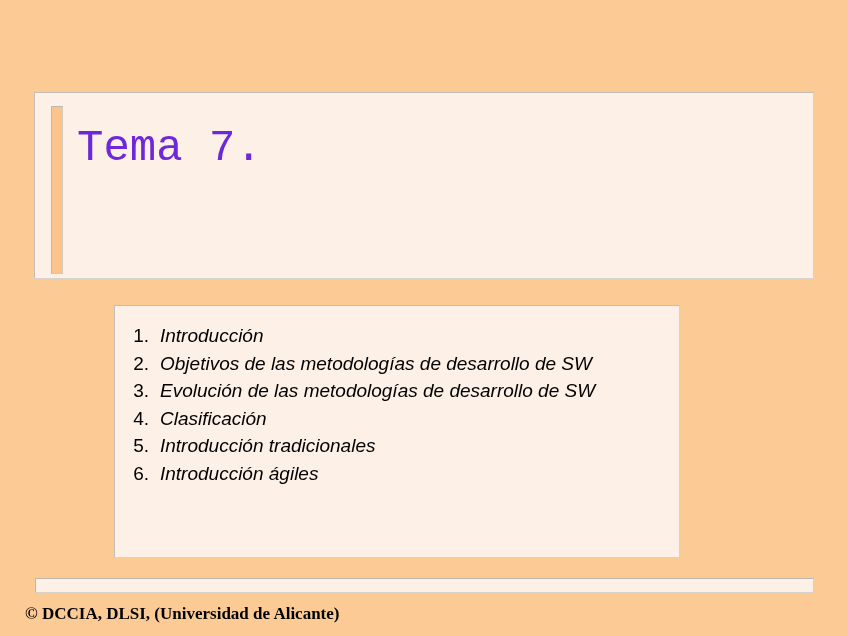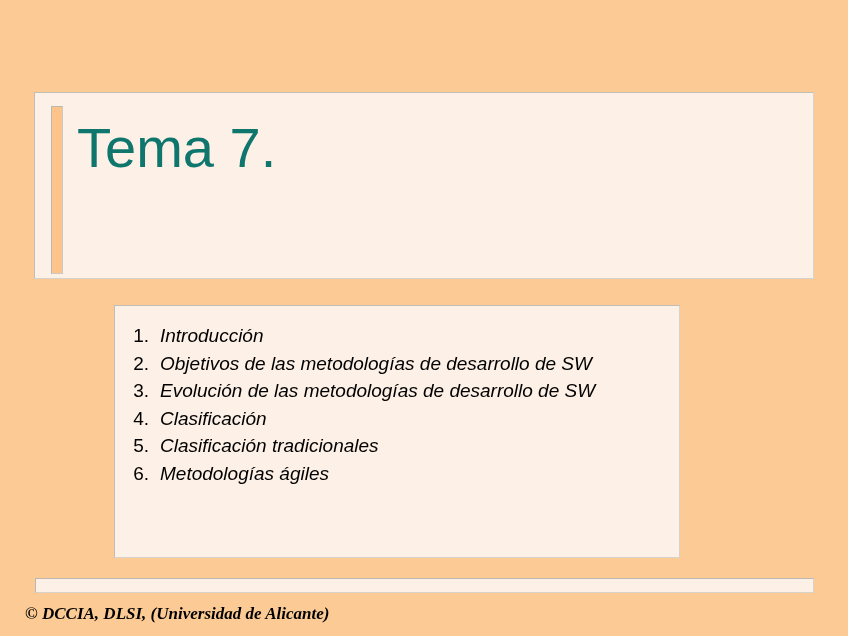--- a/index.html
+++ b/index.html
@@ -52,26 +52,27 @@
   }
 
   #title-text-block {
     position: absolute;
     left: 42px;
     top: 26px;
     width: 730px;
   }
 
   .title-line {
-    color: #0f766e;
-    font-size: 56px;
+    color: #6d28d9;
+    font-size: 44px;
     line-height: 58px;
     font-weight: 400;
     letter-spacing: 0px;
     white-space: pre;
+    font-family: Liberation Mono, monospace;
   }
   .title-line-2 {
     padding-left: 120px;
   }
 
   
   #content-panel {
     position: absolute;
     left: 114px;
     top: 305px;
@@ -132,21 +133,20 @@
     box-sizing: border-box;
   }
 
   
   #footer {
     position: absolute;
     left: 25px;
     top: 604px;
     color: #000000;
     font-family: "Liberation Serif", serif;
-    font-style: italic;
     font-weight: 700;
     font-size: 17px;
     line-height: 20px;
     white-space: pre;
   }
 </style>
 </head>
 <body>
 
 <div id="slide">
@@ -171,25 +171,25 @@
       <li class="agenda-item">
         <span class="agenda-number">3.</span>
         <span class="agenda-label">Evolución de las metodologías de desarrollo de SW</span>
       </li>
       <li class="agenda-item">
         <span class="agenda-number">4.</span>
         <span class="agenda-label">Clasificación</span>
       </li>
       <li class="agenda-item">
         <span class="agenda-number">5.</span>
-        <span class="agenda-label">Clasificación tradicionales</span>
+        <span class="agenda-label">Introducción tradicionales</span>
       </li>
       <li class="agenda-item">
         <span class="agenda-number">6.</span>
-        <span class="agenda-label">Metodologías ágiles</span>
+        <span class="agenda-label">Introducción ágiles</span>
       </li>
     </ol>
   </div>
 
   <div id="bottom-rule"></div>
 
   <div id="footer">© DCCIA, DLSI, (Universidad de Alicante)</div>
 
 </div>
 

